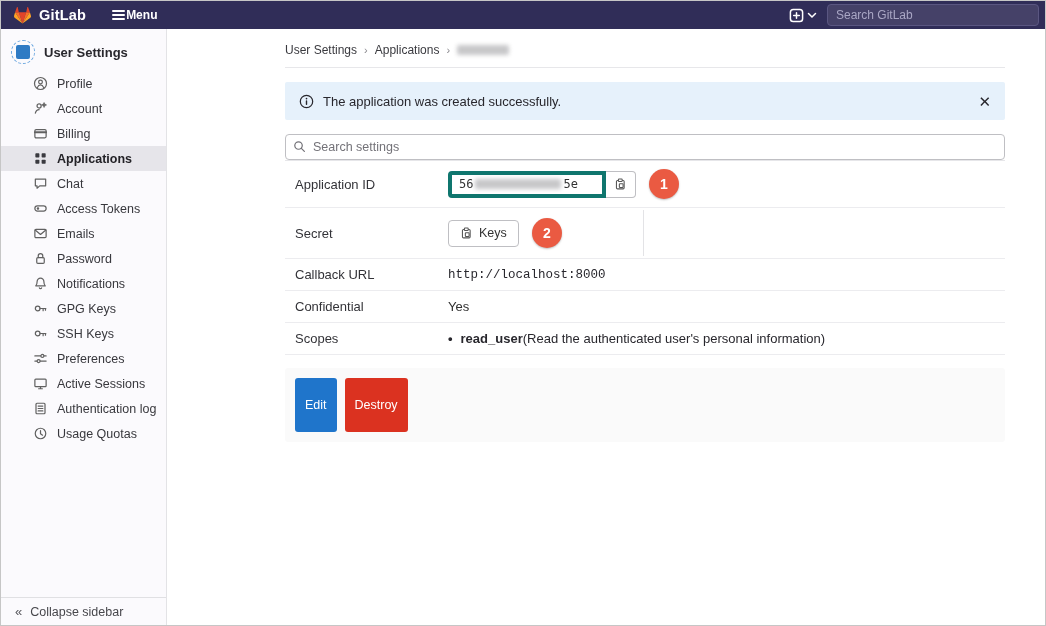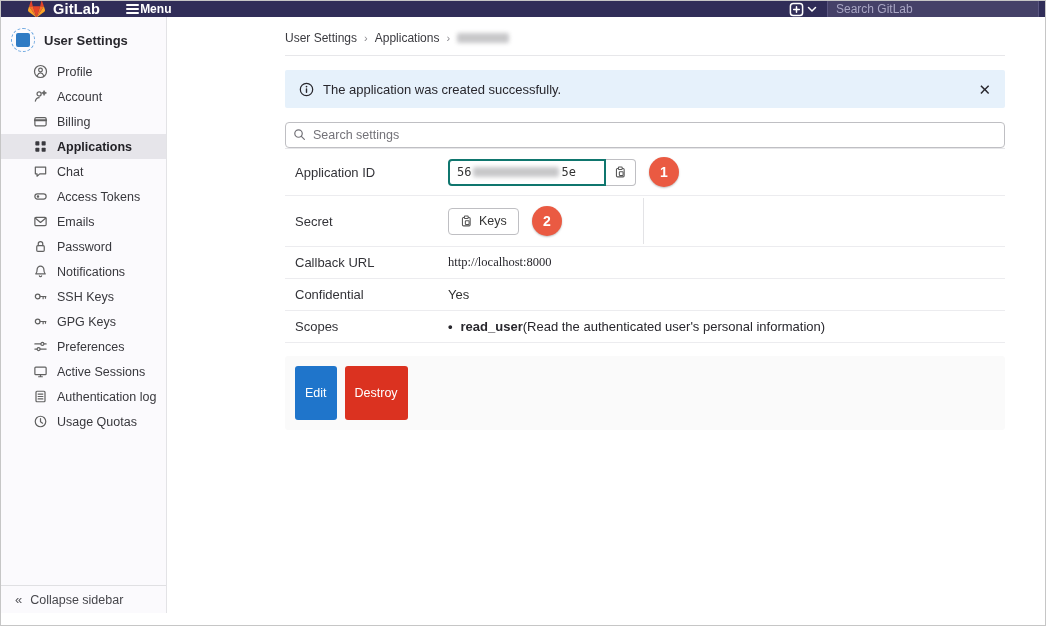--- a/index.html
+++ b/index.html
@@ -5,22 +5,22 @@
   * { margin:0; padding:0; box-sizing:border-box; }
   html,body { width:1046px; height:626px; }
   body {
     font-family:"Liberation Sans","DejaVu Sans",sans-serif;
     font-size:13px; color:#303030; background:#fff;
     border:1px solid #c6c6c6; overflow:hidden; position:relative;
   }
 
   
   .topbar {
-    height:16px; background:#302d58; display:flex; align-items:center;
-    padding:0 6px 0 26px; color:#fff;
+    height:28px; background:#302d58; display:flex; align-items:center;
+    padding:0 6px 0 12px; color:#fff;
   }
   .brand { display:flex; align-items:center; gap:7px; cursor:pointer; }
   .brand svg { width:19px; height:18px; }
   .brand-name { font-weight:bold; font-size:14.5px; letter-spacing:.2px; }
   .menu-btn { display:flex; align-items:center; gap:1px; margin-left:26px; cursor:pointer; }
   .menu-btn .bars { display:inline-block; width:13px; }
   .menu-btn .bars span { display:block; height:1.6px; background:#fff; margin:2.4px 0; border-radius:1px; }
   .menu-btn .menu-label { font-size:12px; font-weight:bold; }
   .topbar-right { margin-left:auto; display:flex; align-items:center; gap:10px; }
   .plus-group { display:flex; align-items:center; gap:3px; cursor:pointer; }
@@ -88,21 +88,21 @@
   .page-heading { margin:16px 0 12px; font-size:16px; font-weight:bold; color:#28272d; display:flex; align-items:center; gap:2px; }
   .page-heading .redact { width:64px; height:12px; margin:0 1px; }
 
   .rows { border-top:1px solid #e6e6e9; }
   .row { display:flex; align-items:center; padding:8px 0 8px 10px; border-bottom:1px solid #ececef; position:relative; }
   .row-label { width:153px; flex:none; color:#333338; font-size:13px; }
   .row-value { display:flex; align-items:center; }
 
   .input-group { display:flex; }
   .appid-field {
-    width:158px; height:27px; border:2px solid #0f766e; border-radius:4px 0 0 4px;
+    width:158px; height:27px; border:4px solid #0f766e; border-radius:4px 0 0 4px;
     display:flex; align-items:center; padding:0 7px; background:#fff;
     font-family:"DejaVu Sans Mono","Liberation Mono",monospace; font-size:12px; color:#333;
     overflow:hidden; white-space:nowrap;
   }
   .appid-field .redact { width:86px; height:10px; margin:0 2px; flex:none; }
   .icon-btn {
     width:30px; height:27px; border:1px solid #bfbfc3; border-left:none;
     border-radius:0 4px 4px 0; background:#fff; display:flex; align-items:center;
     justify-content:center; cursor:pointer;
   }
@@ -111,21 +111,21 @@
     display:flex; align-items:center; gap:6px; padding:0 11px; font-size:12.5px;
     color:#333; cursor:pointer; font-family:"Liberation Sans",sans-serif;
   }
   .badge {
     width:30px; height:30px; border-radius:50%; background:#ea5a42; color:#fff;
     font-weight:bold; font-size:14px; display:flex; align-items:center; justify-content:center;
     margin-left:13px; box-shadow:0 1px 2px rgba(0,0,0,.25); flex:none;
   }
   .vline { position:absolute; left:358px; top:2px; bottom:2px; width:1px; background:#e3e3e6; }
 
-  .mono { font-family:Liberation Serif, serif; font-size:12.5px; color:#28272d; }
+  .mono { font-family:Liberation Mono, monospace; font-size:12.5px; color:#28272d; }
   .scopes-value { font-size:13px; color:#28272d; }
   .scopes-value::before { content:"•"; font-weight:bold; margin-right:8px; }
   .scope-name { font-weight:bold; }
 
   .form-actions {
     margin-top:13px; background:#fafafa; border-radius:3px; padding:10px;
     display:flex; gap:8px;
   }
   .btn { border:none; border-radius:3px; color:#fff; font-size:12.5px; padding:20px 10px; cursor:pointer; font-family:"Liberation Sans",sans-serif; }
   .btn-edit { background:#1f75cb; }
@@ -242,28 +242,28 @@
           <path d="M8 2.3a3.6 3.6 0 0 1 3.6 3.6c0 3 .9 4.1 1.5 4.6H2.9c.6-.5 1.5-1.6 1.5-4.6A3.6 3.6 0 0 1 8 2.3z"></path>
           <path d="M6.8 12.6a1.25 1.25 0 0 0 2.4 0"></path>
         </svg>
       <span>Notifications</span>
     </div>
     <div class="nav-item">
       <svg viewBox="0 0 16 16">
           <circle cx="5" cy="8" r="2.5"></circle>
           <path d="M7.5 8h6.2M10.8 8v2.4M13.3 8v1.8"></path>
         </svg>
-      <span>SSH Keys</span>
+      <span>GPG Keys</span>
     </div>
     <div class="nav-item">
       <svg viewBox="0 0 16 16">
           <circle cx="5" cy="8" r="2.5"></circle>
           <path d="M7.5 8h6.2M10.8 8v2.4M13.3 8v1.8"></path>
         </svg>
-      <span>GPG Keys</span>
+      <span>SSH Keys</span>
     </div>
     <div class="nav-item">
       <svg viewBox="0 0 16 16">
           <path d="M2 5.3h12M2 10.7h12"></path>
           <circle cx="10" cy="5.3" r="1.6" fill="#fbfafd"></circle>
           <circle cx="6" cy="10.7" r="1.6" fill="#fbfafd"></circle>
         </svg>
       <span>Preferences</span>
     </div>
     <div class="nav-item">

